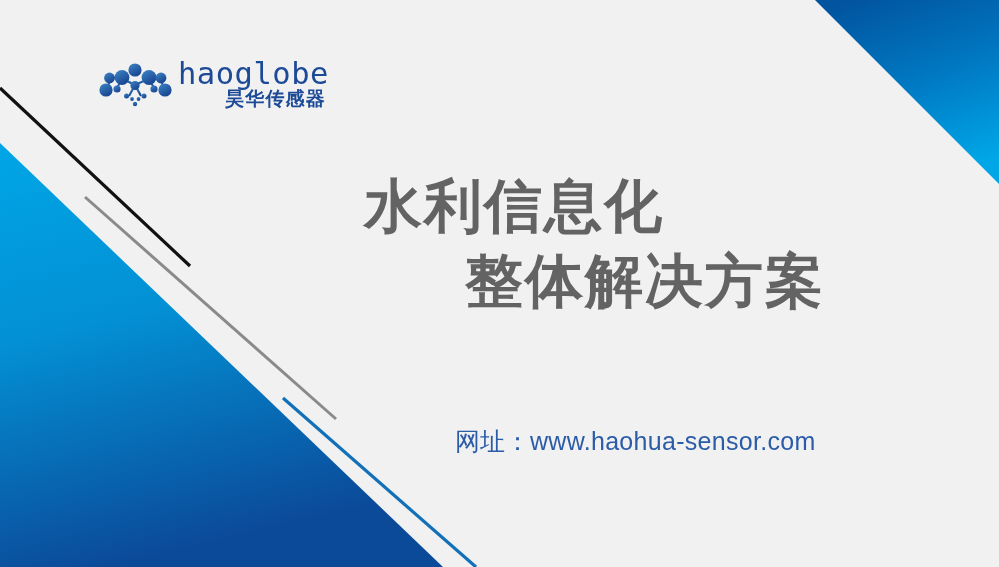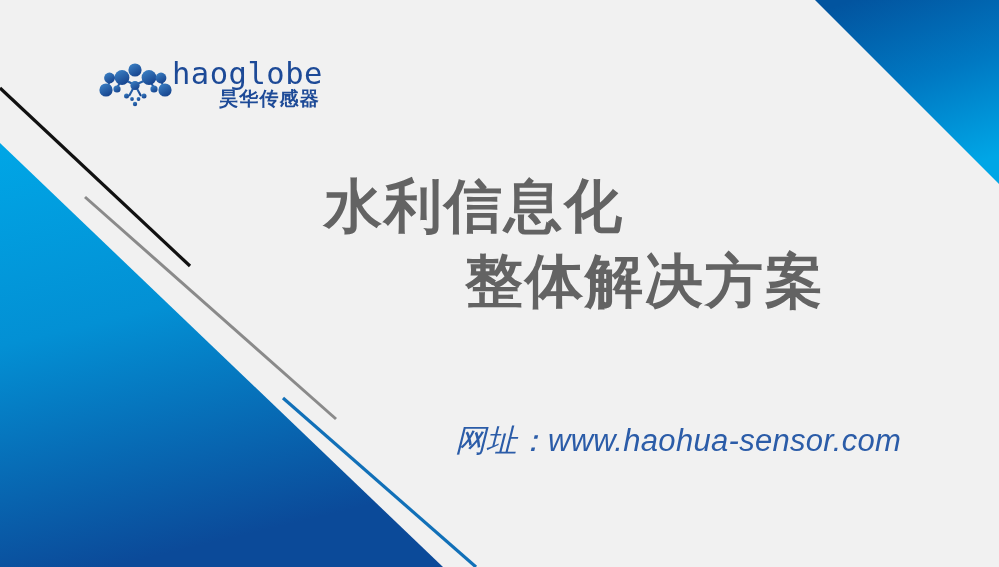--- a/index.html
+++ b/index.html
@@ -35,20 +35,21 @@
     display: flex;
     align-items: flex-start;
   }
   #logo-mark {
     width: 74px;
     height: 52px;
     flex: 0 0 auto;
   }
   #logo-wordmark {
     position: relative;
+    margin-left: 6px;
     width: 132px;
     height: 56px;
   }
   #logo-name {
     position: absolute;
     left: 0;
     top: 0;
     font-family: "DejaVu Sans Mono", "Liberation Mono", monospace;
     font-size: 30.5px;
     line-height: 32px;
@@ -77,33 +78,32 @@
     width: 999px;
   }
   .title-line {
     color: #636363;
     font-weight: bold;
     font-size: 58px;
     line-height: 75px;
     letter-spacing: 2px;
     white-space: nowrap;
   }
-  #title-line-1 { padding-left: 324px; }
+  #title-line-1 { padding-left: 324px; margin-left: 40px; }
   #title-line-2 { padding-left: 449px; margin-left: 16px; }
 
   
   #website-block {
     position: absolute;
     left: 455px;
     top: 420px;
     color: #2b5ca8;
-    font-size: 31px;
+    font-size: 25px;
     line-height: 42px;
     white-space: nowrap;
-    font-style: italic;
   }
   #website-label { letter-spacing: 0px; }
   #website-url { letter-spacing: 0.3px; }
 </style>
 </head>
 <body>
 
 <div id="slide">
 
   <svg id="bg-layer" viewBox="0 0 999 567" preserveAspectRatio="none">

